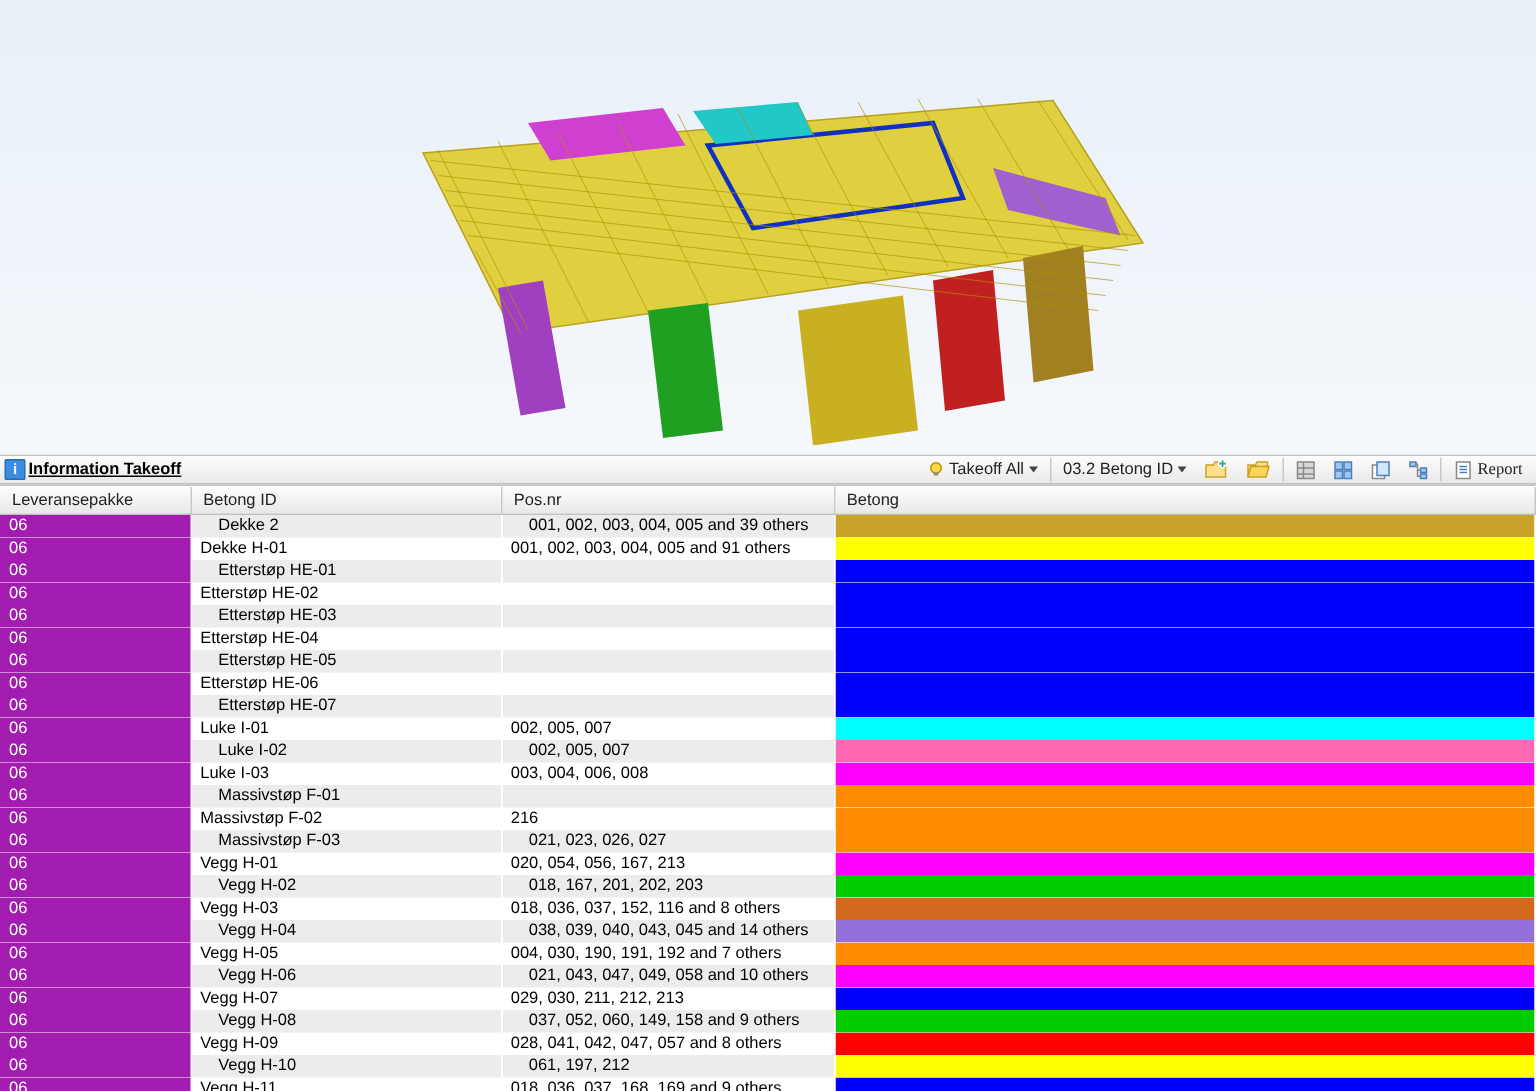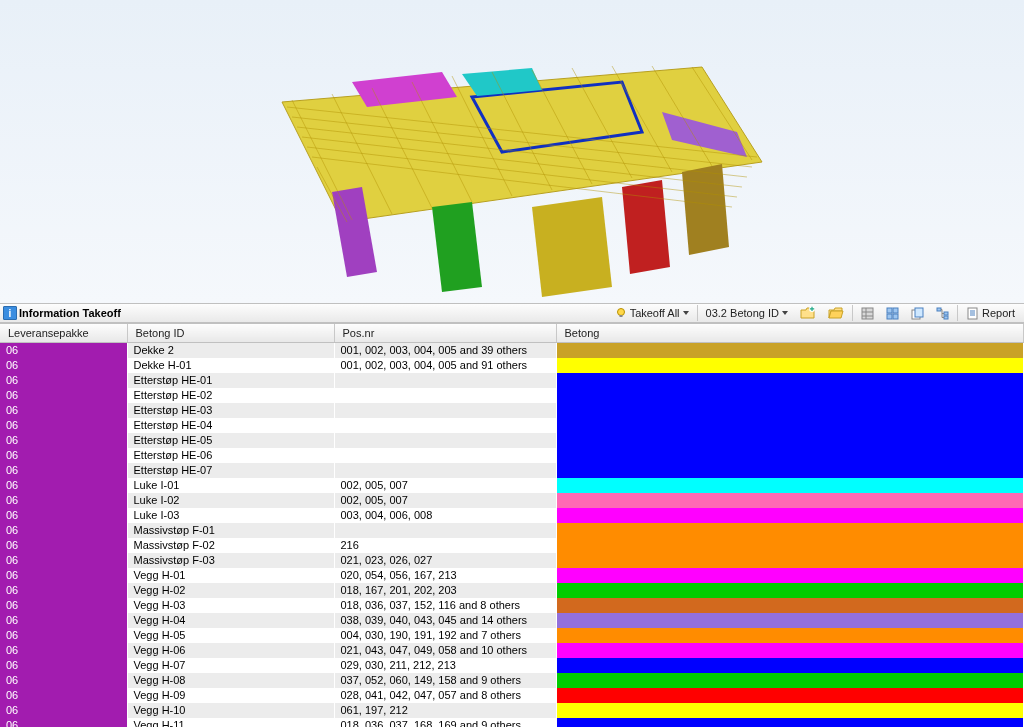--- a/index.html
+++ b/index.html
@@ -1,36 +1,36 @@
 <!DOCTYPE html>
 <html><head>
 <meta charset="utf-8">
 <style>
   * { margin: 0; padding: 0; box-sizing: border-box; }
   body { font-family: Tahoma, Arial, sans-serif; font-size: 11px; background: #fff; width: 1024px; height: 727px; overflow: hidden; display: flex; flex-direction: column; }
   .viewport { height: 303px; background: linear-gradient(to bottom, #e8f0f8 0%, #f5f8fc 100%); position: relative; }
   .model-placeholder { position:absolute; left:50%; top:50%; transform:translate(-50%,-50%); }
 
   .panel-header { height: 20px; background: linear-gradient(to bottom,#fdfdfd,#e9e9e9); border-top:1px solid #c0c0c0; border-bottom:1px solid #c0c0c0; display:flex; align-items:center; padding:0 3px; }
-  .panel-header .title { font-weight:bold; margin-left:2px; flex:0 0 auto; }
+  .panel-header .title { font-weight:bold; margin-left:2px; flex:0 0 auto;text-decoration:underline; }
   .panel-header .spacer { flex:1; }
   .info-icon { width:14px; height:14px; background:#3a8de0; border:1px solid #2a6cb0; display:inline-flex; align-items:center; justify-content:center; color:#fff; font-weight:bold; font-size:10px; border-radius:1px;}
   .tb-item { display:inline-flex; align-items:center; height:18px; padding:0 4px; margin:0 1px; color:#222;}
   .tb-btn { border:1px solid transparent; border-radius:2px; cursor:pointer;justify-content:space-between; }
   .dropdown-arrow { width:0;height:0;border-left:3px solid transparent;border-right:3px solid transparent;border-top:4px solid #444; margin-left:3px;}
   .sep { width:1px; height:16px; background:#c8c8c8; margin:0 2px; }
 
   .table-wrap { flex:1; overflow:auto; border-top:1px solid #c0c0c0; }
   table { border-collapse:collapse; width:100%; table-layout:fixed; }
   thead th { background:linear-gradient(to bottom,#fdfdfd,#e8e8e8); border-right:1px solid #c8c8c8; border-bottom:1px solid #c0c0c0; text-align:left; font-weight:normal; color:#222; padding:2px 8px; height:18px; white-space:nowrap; overflow:hidden;}
   tbody td { padding:0; height:15px; font-size:11px; border-right:1px solid transparent; overflow:hidden; white-space:nowrap; text-overflow:ellipsis;}
   tbody td .cell { padding:0 6px; height:15px; line-height:15px; }
   td.sel { background:#a21caf; color:#fff; }
   td.sel .cell{color:#fff;}
-  tbody tr.even td.norm { background:#ececec; }
+  tbody tr.even td.norm { background:#ececec;padding-left:12px; }
   tbody tr.odd td.norm { background:#ffffff;margin-top:40px; }
   td.colorcell { padding:0; }
   .swatch { height:15px; width:100%; }
 </style>
 </head>
 <body>
 
 <div class="viewport">
   <svg class="model-placeholder" width="520" height="290" viewBox="0 0 520 290">
     <g transform="translate(260,145)">
@@ -137,21 +137,21 @@
       </svg>
   </span>
   <span class="sep"></span>
   <span class="tb-item tb-btn">
     <svg width="13" height="13" viewBox="0 0 13 13">
         <rect x="2" y="1" width="9" height="11" fill="#fff" stroke="#888"></rect>
         <line x1="4" y1="4" x2="9" y2="4" stroke="#4a80c0"></line>
         <line x1="4" y1="6" x2="9" y2="6" stroke="#4a80c0"></line>
         <line x1="4" y1="8" x2="9" y2="8" stroke="#4a80c0"></line>
       </svg>
-    <span style="margin-left:3px;">Report</span>
+    <span style="margin-left:3px;font-family:Liberation Serif, serif;">Report</span>
   </span>
 </div>
 
 <div class="table-wrap">
   <table>
     <colgroup>
       <col style="width:127px">
         <col style="width:207px">
         <col style="width:222px">
         <col>

